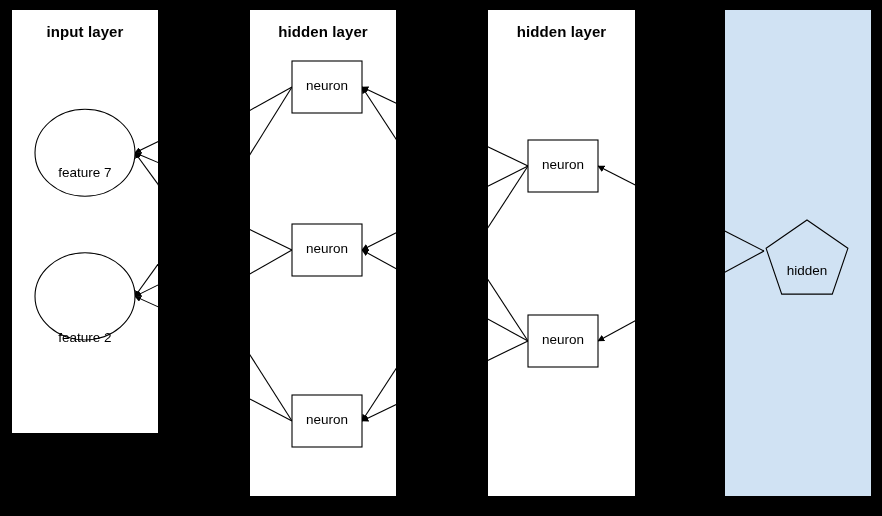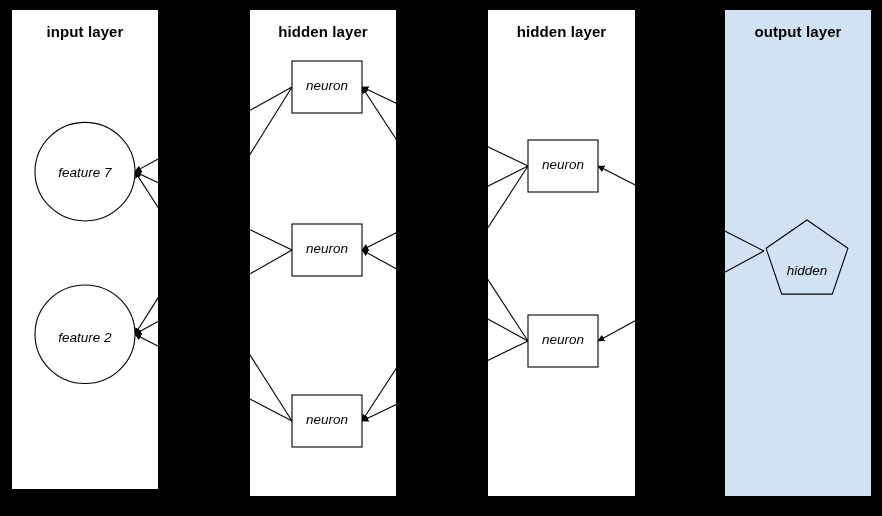--- a/index.html
+++ b/index.html
@@ -42,28 +42,27 @@
     height: 100%;
     overflow: visible;
   }
   .node-label {
     position: absolute;
     text-align: center;
     font-size: 13.5px;
     color: #000000;
     white-space: nowrap;
     pointer-events: none;
-    font-style: italic;
   }
 </style>
 </head>
 <body>
 
 <div id="canvas" style="background: rgb(0, 0, 0);">
-    <div class="layer-panel" style="left: 12px; top: 10px; width: 146px; height: 479px; background: rgb(255, 255, 255);">
+    <div class="layer-panel" style="left: 12px; top: 10px; width: 146px; height: 423px; background: rgb(255, 255, 255);">
       <div class="layer-title" style="top: 13px;">input layer</div>
       <svg class="panel-svg" viewBox="12 10 146 486" width="146" height="486" preserveAspectRatio="none" style="overflow: hidden;">
         <defs>
           <marker id="arrow-input-layer" viewBox="0 0 10 10" refX="9" refY="5" markerWidth="7" markerHeight="7" orient="auto-start-reverse" markerUnits="userSpaceOnUse">
             <path d="M 0 0 L 10 5 L 0 10 z" fill="#000000"></path>
           </marker>
         </defs>
         <g>
           <line x1="292" y1="87" x2="135" y2="174" stroke="#000000" stroke-width="1.1" marker-end="url(#arrow-input-layer)"></line>
           <line x1="292" y1="250" x2="135" y2="174" stroke="#000000" stroke-width="1.1" marker-end="url(#arrow-input-layer)"></line>
@@ -142,21 +141,20 @@
           <line x1="764" y1="251" x2="598" y2="166" stroke="#000000" stroke-width="1.1" marker-end="url(#arrow-hidden-layer-2)"></line>
           <line x1="764" y1="251" x2="598" y2="341" stroke="#000000" stroke-width="1.1" marker-end="url(#arrow-hidden-layer-2)"></line>
         </g>
         <rect x="528" y="140" width="70" height="52" fill="#ffffff" stroke="#000000" stroke-width="1.1"></rect>
         <rect x="528" y="315" width="70" height="52" fill="#ffffff" stroke="#000000" stroke-width="1.1"></rect>
       </svg>
       <div class="node-label" style="left: 40px; top: 147px; width: 70px;">neuron</div>
       <div class="node-label" style="left: 40px; top: 322px; width: 70px;">neuron</div>
     </div>
     <div class="layer-panel" style="left: 725px; top: 10px; width: 146px; height: 486px; background: rgb(208, 226, 243);">
-      <div class="layer-title" style="top: 13px;">output layer</div>
       <svg class="panel-svg" viewBox="725 10 146 486" width="146" height="486" preserveAspectRatio="none" style="overflow: hidden;">
         <defs>
           <marker id="arrow-output-layer" viewBox="0 0 10 10" refX="9" refY="5" markerWidth="7" markerHeight="7" orient="auto-start-reverse" markerUnits="userSpaceOnUse">
             <path d="M 0 0 L 10 5 L 0 10 z" fill="#000000"></path>
           </marker>
         </defs>
         <g>
           <line x1="292" y1="87" x2="135" y2="174" stroke="#000000" stroke-width="1.1" marker-end="url(#arrow-output-layer)"></line>
           <line x1="292" y1="250" x2="135" y2="174" stroke="#000000" stroke-width="1.1" marker-end="url(#arrow-output-layer)"></line>
           <line x1="292" y1="421" x2="135" y2="174" stroke="#000000" stroke-width="1.1" marker-end="url(#arrow-output-layer)"></line>

